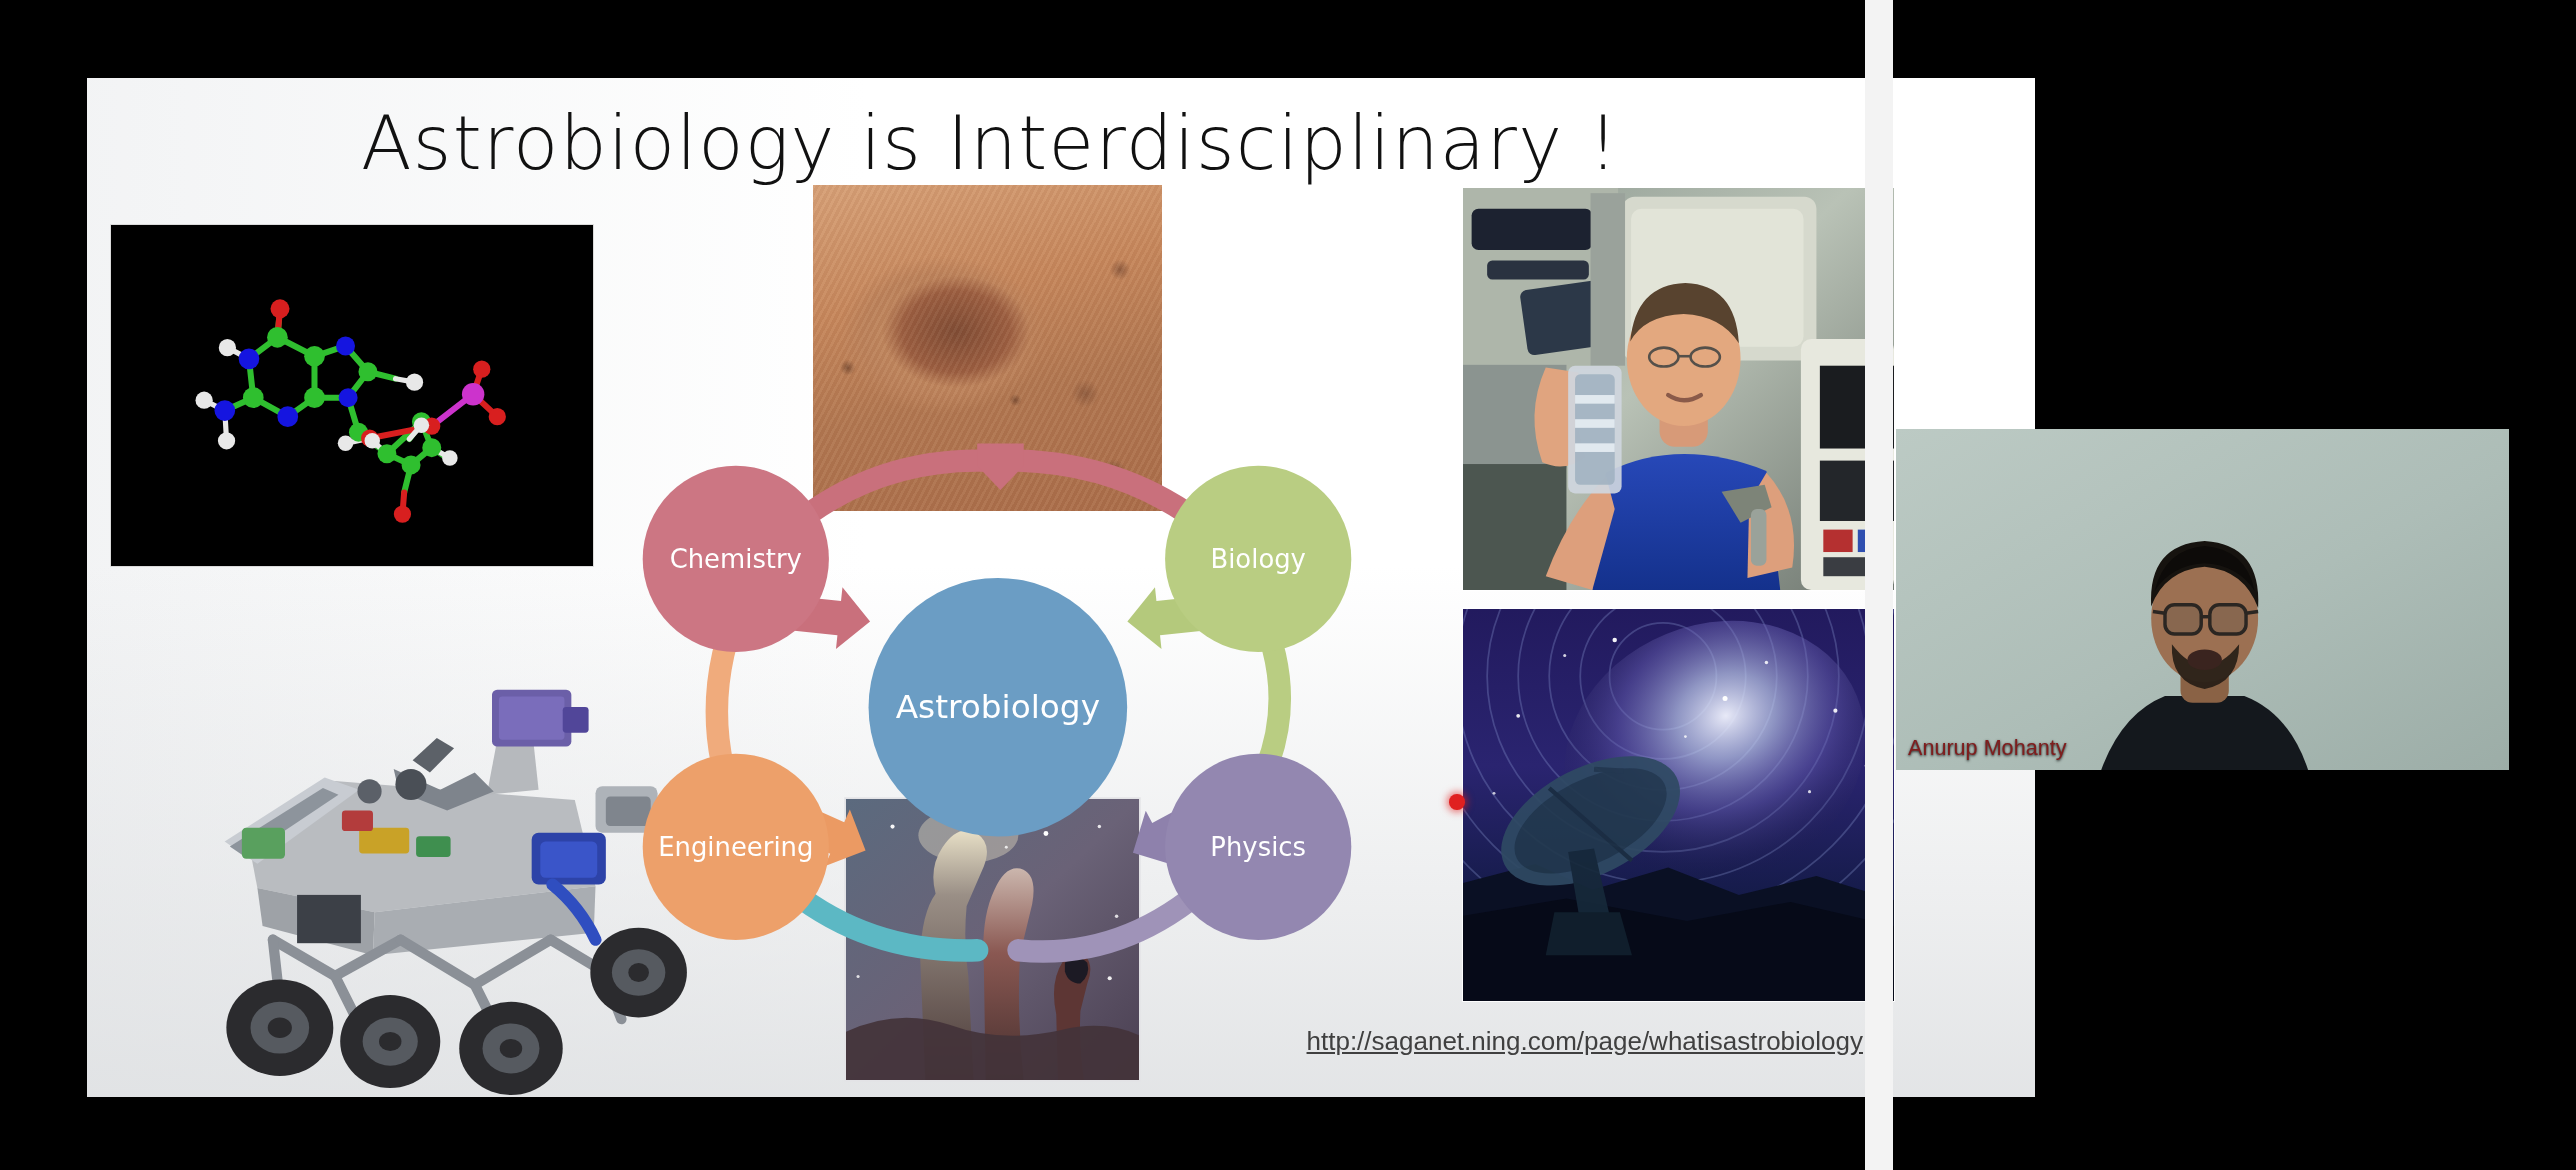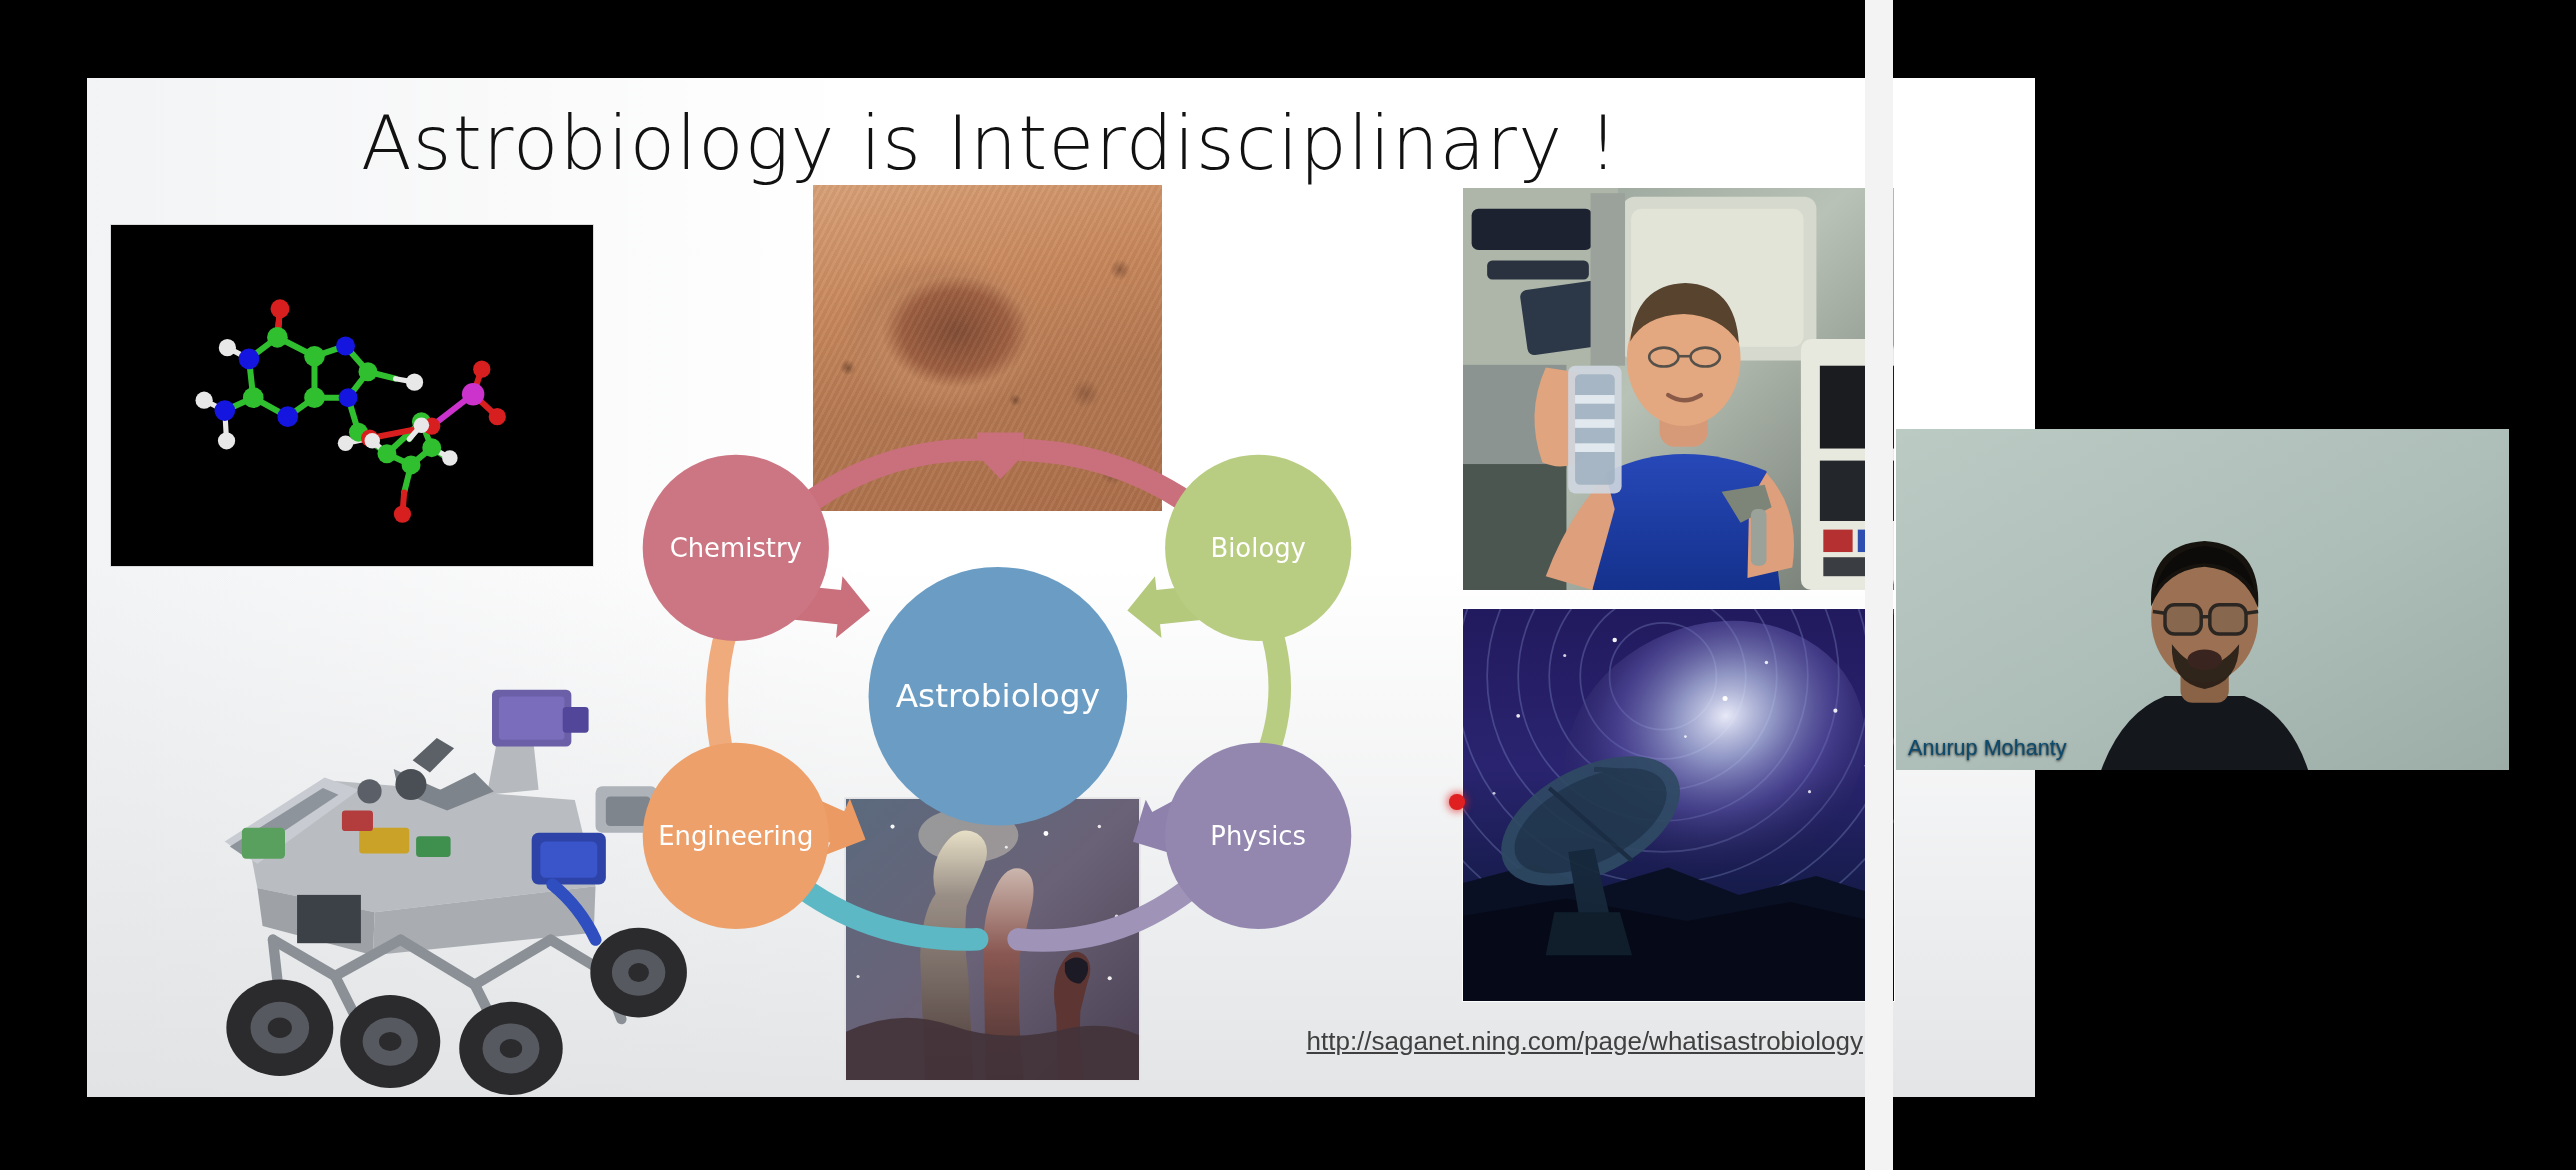--- a/index.html
+++ b/index.html
@@ -159,21 +159,21 @@
     font-size: 26px;
     color: #404040;
     text-decoration: underline;
     white-space: nowrap;
   }
 
   
   #wheel {
     position: absolute;
     left: 552px;
-    top: 282px;
+    top: 293px;
     width: 716px;
     height: 681px;
   }
   #wheel svg { display: block; width: 100%; height: 100%; }
 
   .node-label {
     font-family: "DejaVu Sans", sans-serif;
     fill: #ffffff;
     text-anchor: middle;
     dominant-baseline: middle;
@@ -211,21 +211,21 @@
       radial-gradient(ellipse 74px 90px at 50% 86%, #8a6a52 0%, #7e5f48 58%, rgba(126,95,72,0) 72%),
       radial-gradient(ellipse 83px 55px at 50% 62%, #1d1913 0%, #241e17 60%, rgba(36,30,23,0) 78%),
       linear-gradient(160deg, #b8c6c0 0%, #afbfb9 42%, #9fb0aa 100%);
   }
   #participant-name {
     position: absolute;
     left: 12px;
     bottom: 8.6px;
     font-family: "Liberation Sans", sans-serif;
     font-size: 21.6px;
-    color: #0c4a6e;
+    color: #7f1d1d;
     text-shadow: 0 0.9px 2.6px rgba(0,0,0,.85);
     white-space: nowrap;
   }
 
   
   #tile-edge-sliver {
     position: absolute;
     left: 1865px;
     top: 0px;
     width: 28px;

